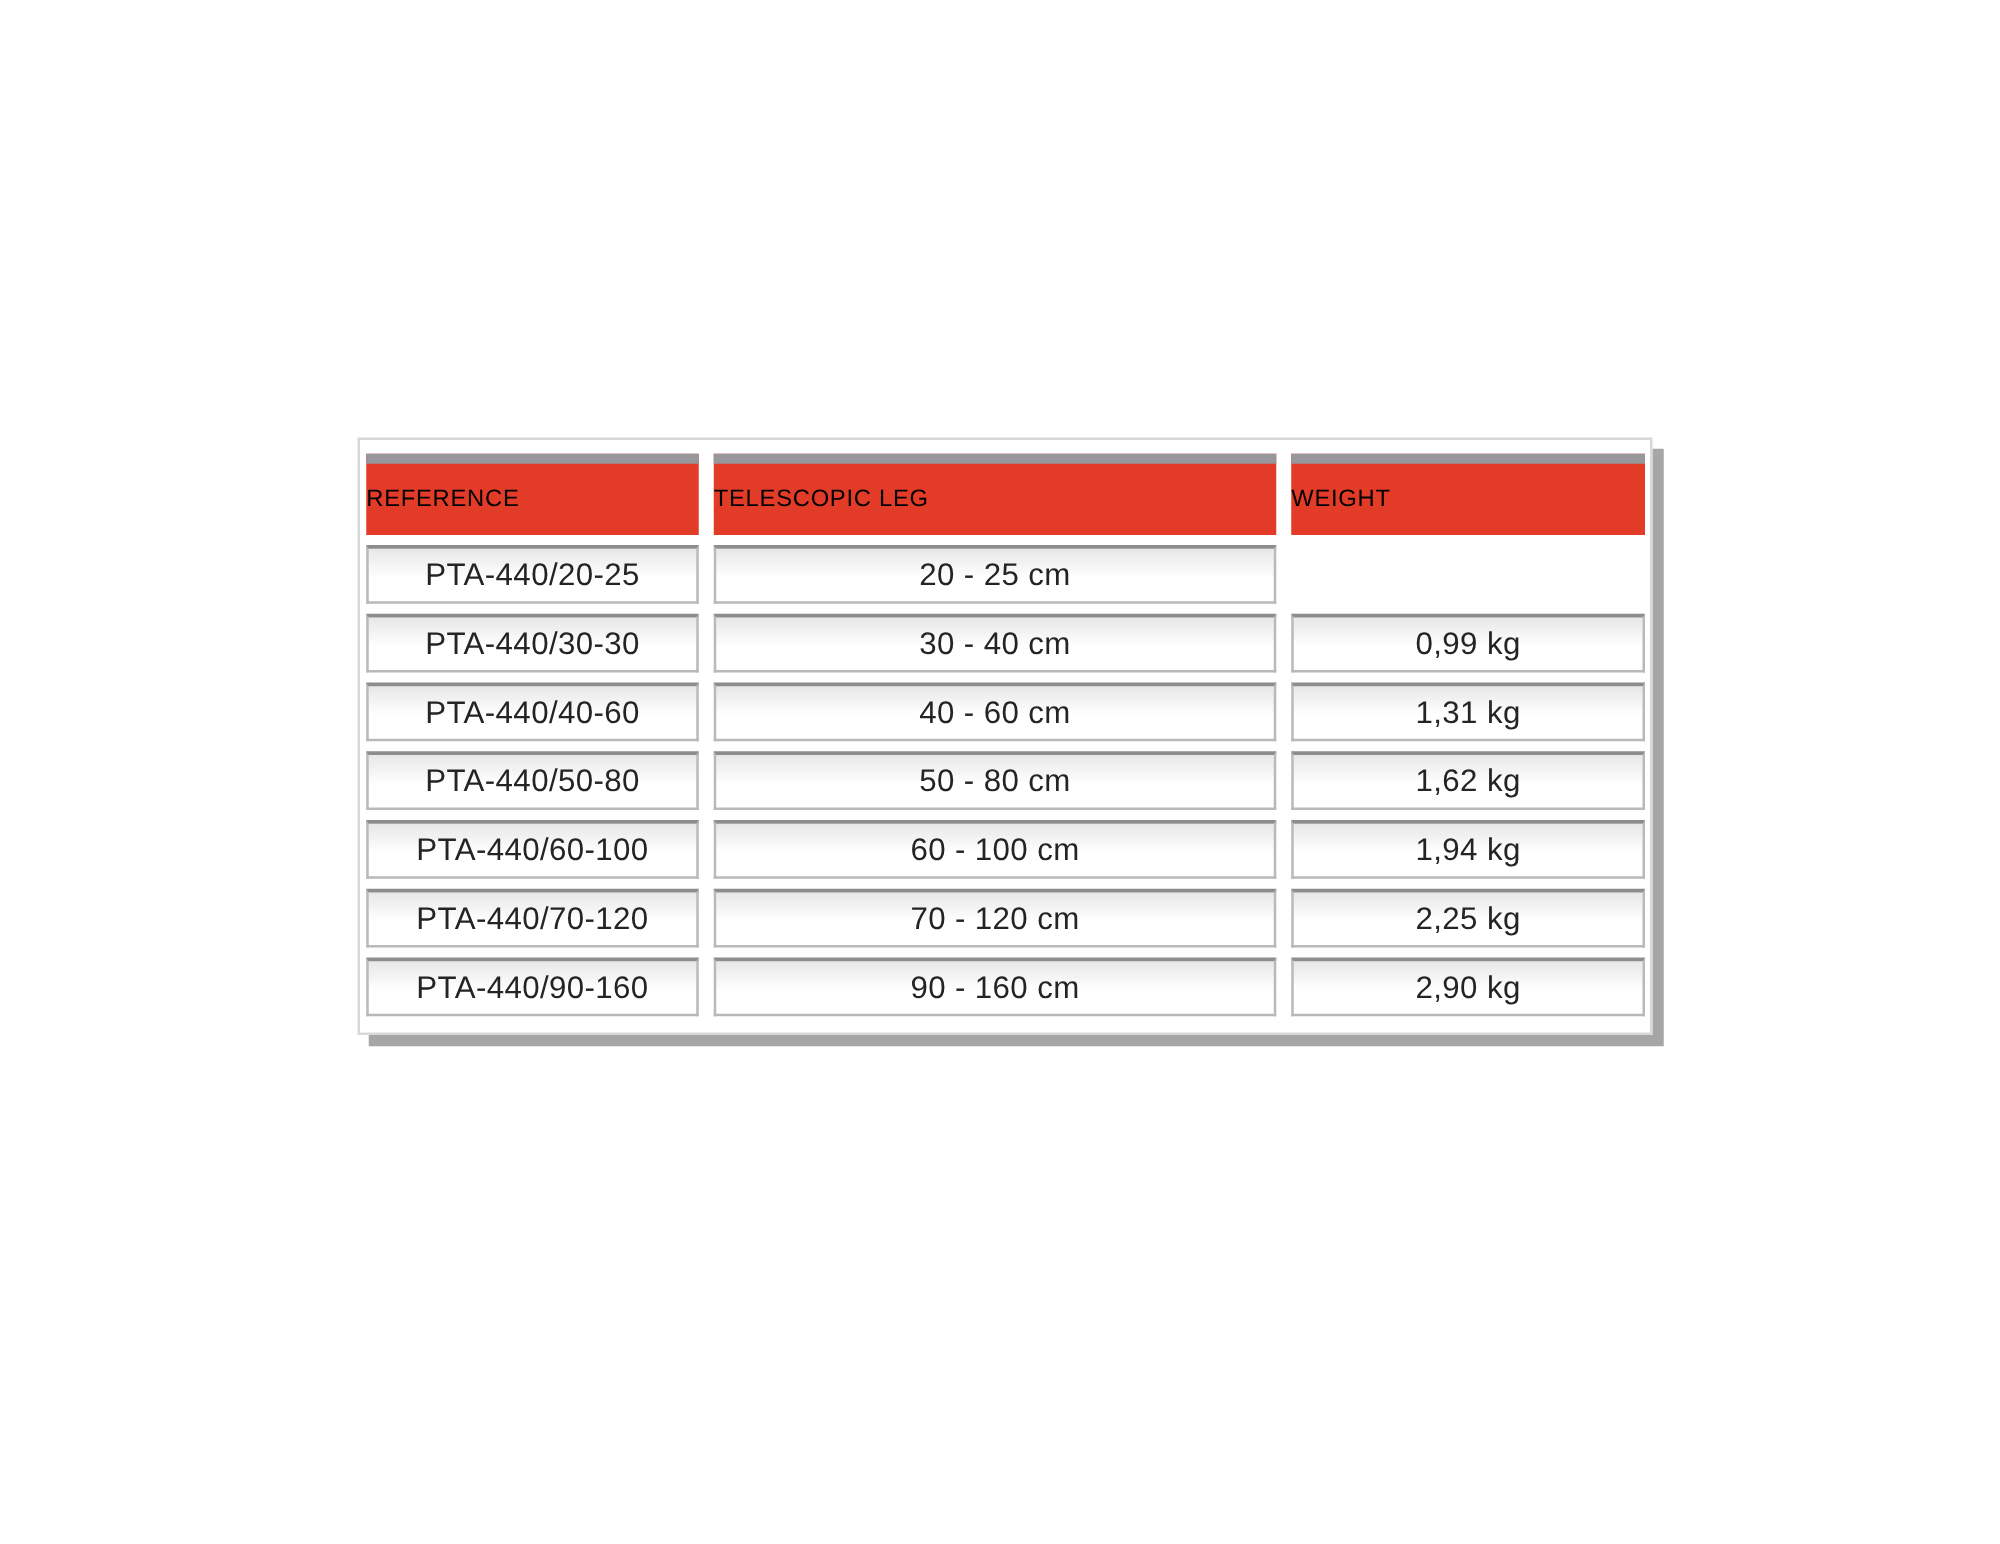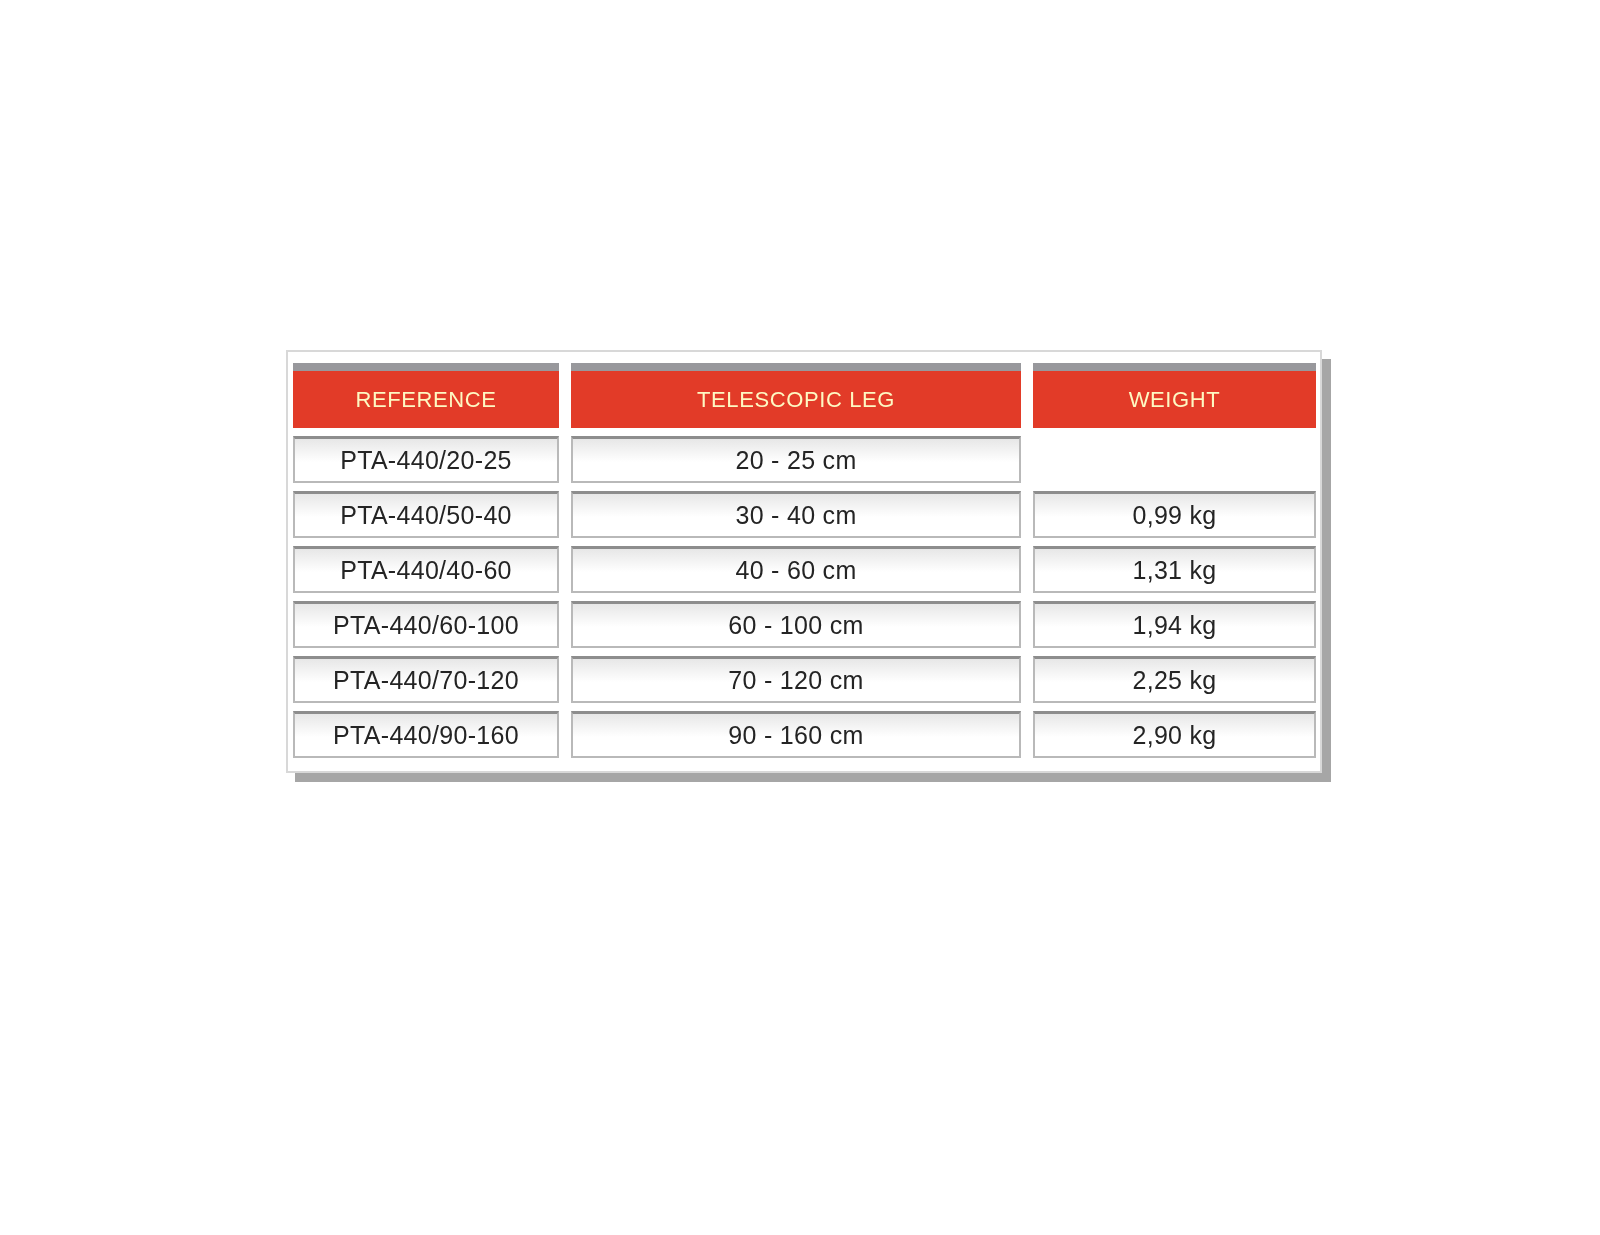--- a/index.html
+++ b/index.html
@@ -29,26 +29,25 @@
   }
   .grid-row {
     display: grid;
     grid-template-columns: 266px 450px 283px;
     column-gap: 12px;
   }
   .th {
     height: 57px;
     background: #e23b28;
     border-top: 8px solid #98989c;
-    color: #fef9c3;
-    font-size: 22px;
+    color: #000000;
+    font-size: 19px;
     letter-spacing: 0.6px;
     display: flex;
     align-items: center;
-    justify-content: center;
     text-transform: uppercase;
   }
   .body-row {
     margin-top: 8px;
   }
   .td {
     height: 42px;
     background: linear-gradient(180deg, #e7e7e7 0%, #ffffff 55%);
     border: 2px solid #b9b9b9;
     border-top: 3px solid #8d8d8d;
@@ -84,21 +83,21 @@
         <div class="td">
           <span>PTA-440/20-25</span>
         </div>
         <div class="td">
           <span>20 - 25 cm</span>
         </div>
       </div>
 
       <div class="grid-row body-row">
         <div class="td">
-          <span>PTA-440/50-40</span>
+          <span>PTA-440/30-30</span>
         </div>
         <div class="td">
           <span>30 - 40 cm</span>
         </div>
         <div class="td">
           <span>0,99 kg</span>
         </div>
       </div>
 
       <div class="grid-row body-row">
@@ -106,20 +105,31 @@
           <span>PTA-440/40-60</span>
         </div>
         <div class="td">
           <span>40 - 60 cm</span>
         </div>
         <div class="td">
           <span>1,31 kg</span>
         </div>
       </div>
 
+      <div class="grid-row body-row">
+        <div class="td">
+          <span>PTA-440/50-80</span>
+        </div>
+        <div class="td">
+          <span>50 - 80 cm</span>
+        </div>
+        <div class="td">
+          <span>1,62 kg</span>
+        </div>
+      </div>
 
       <div class="grid-row body-row">
         <div class="td">
           <span>PTA-440/60-100</span>
         </div>
         <div class="td">
           <span>60 - 100 cm</span>
         </div>
         <div class="td">
           <span>1,94 kg</span>

